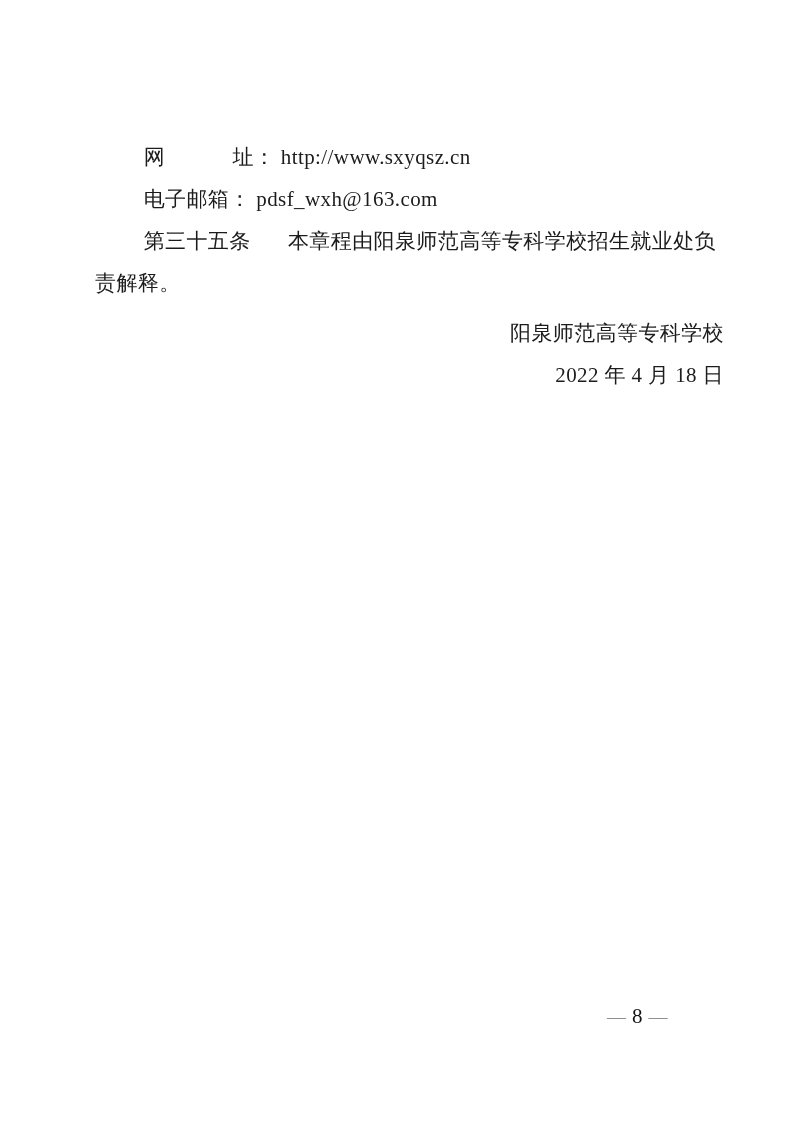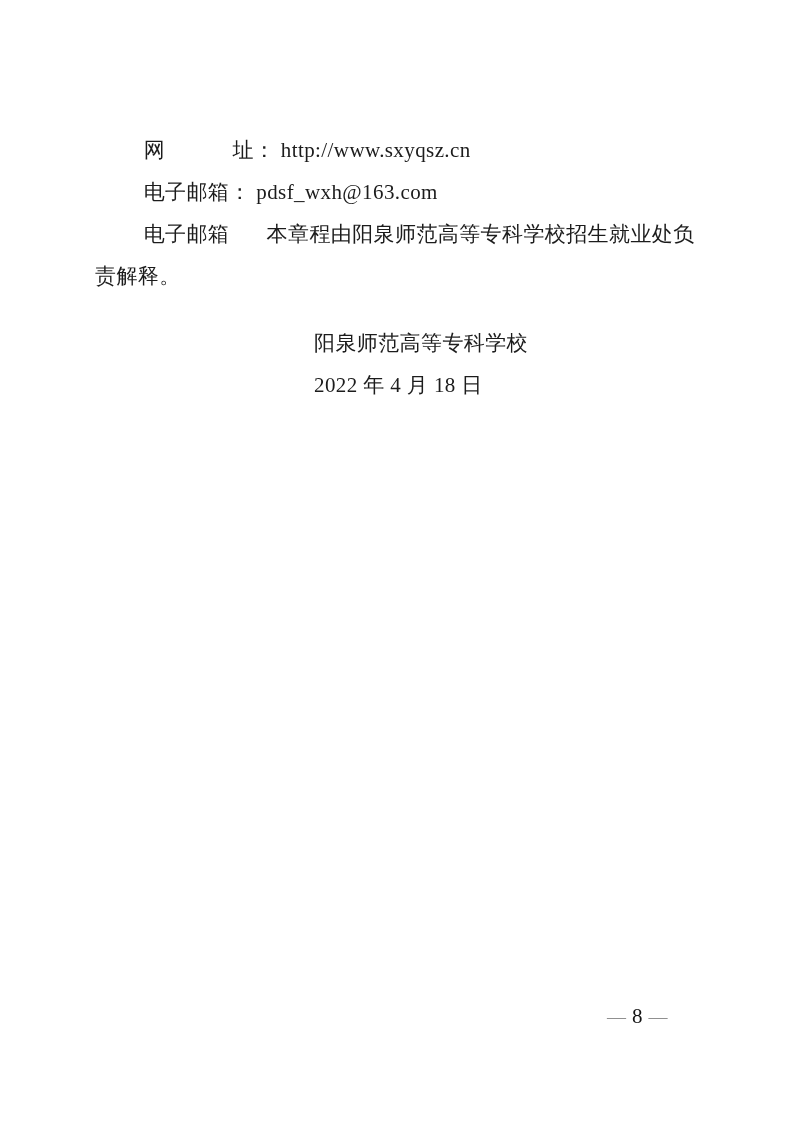--- a/index.html
+++ b/index.html
@@ -14,36 +14,36 @@
     overflow: hidden;
   }
   .page {
     position: absolute;
     inset: 0;
     background: #ffffff;
   }
   .body-text {
     position: absolute;
     left: 95px;
-    top: 129px;
+    top: 136px;
     width: 616px;
     font-size: 21px;
     line-height: 42px;
     letter-spacing: 0.4px;
   }
   .body-text p { margin: 0; white-space: nowrap; }
   .ind { display: inline-block; width: 43px; }
   .gap-wide { display: inline-block; width: 56px; }
   .gap-term { display: inline-block; width: 26px; }
   .closing {
     position: absolute;
     left: 314px;
-    top: 322px;
+    top: 312px;
     width: 410px;
-    text-align: left;
+    text-align: right;
     font-size: 21px;
     line-height: 42px;
     letter-spacing: 0.4px;
   }
   .closing p { margin: 0; white-space: nowrap; }
   .footer {
     position: absolute;
     left: 601px;
     top: 1002px;
     height: 28px;
@@ -78,21 +78,21 @@
     </p>
 
     <p>
       <span class="ind"></span>
       <span>电子邮箱：</span>
       <span>pdsf_wxh@163.com</span>
     </p>
 
     <p>
       <span class="ind"></span>
-      <span>电子邮箱</span>
+      <span>第三十五条</span>
       <span class="gap-term"></span>
       <span>本章程由阳泉师范高等专科学校招生就业处负</span>
       <br>
       <span>责解释。</span>
     </p>
 
   </div>
 
   <div class="closing">
     <p>阳泉师范高等专科学校</p>

